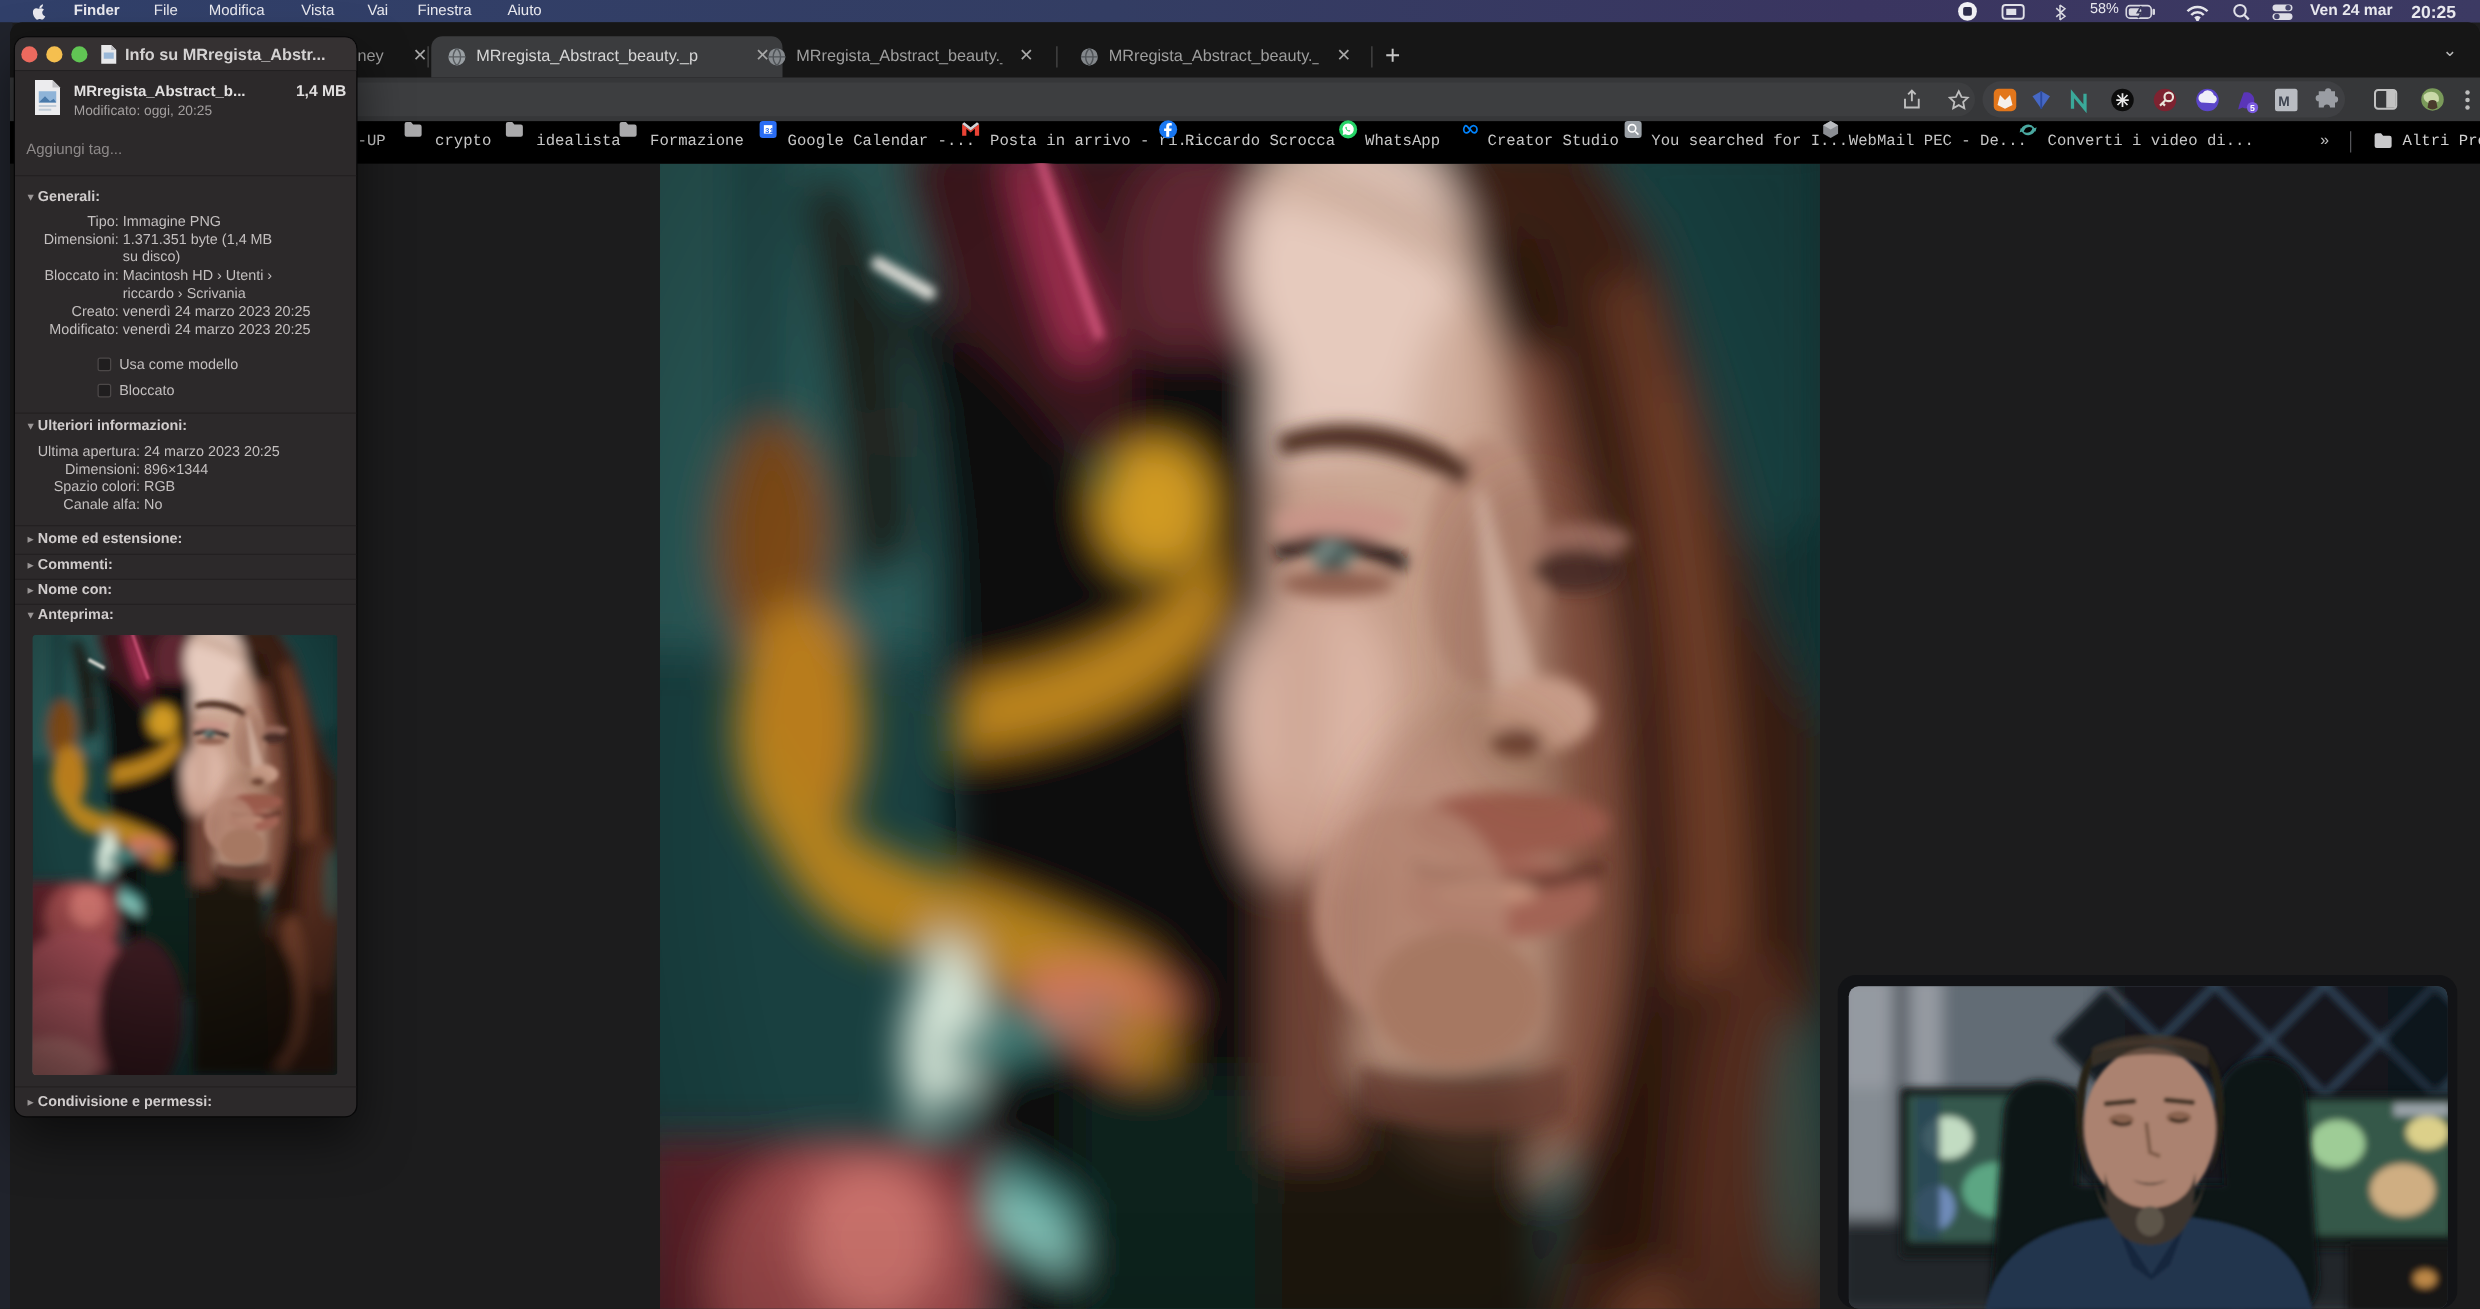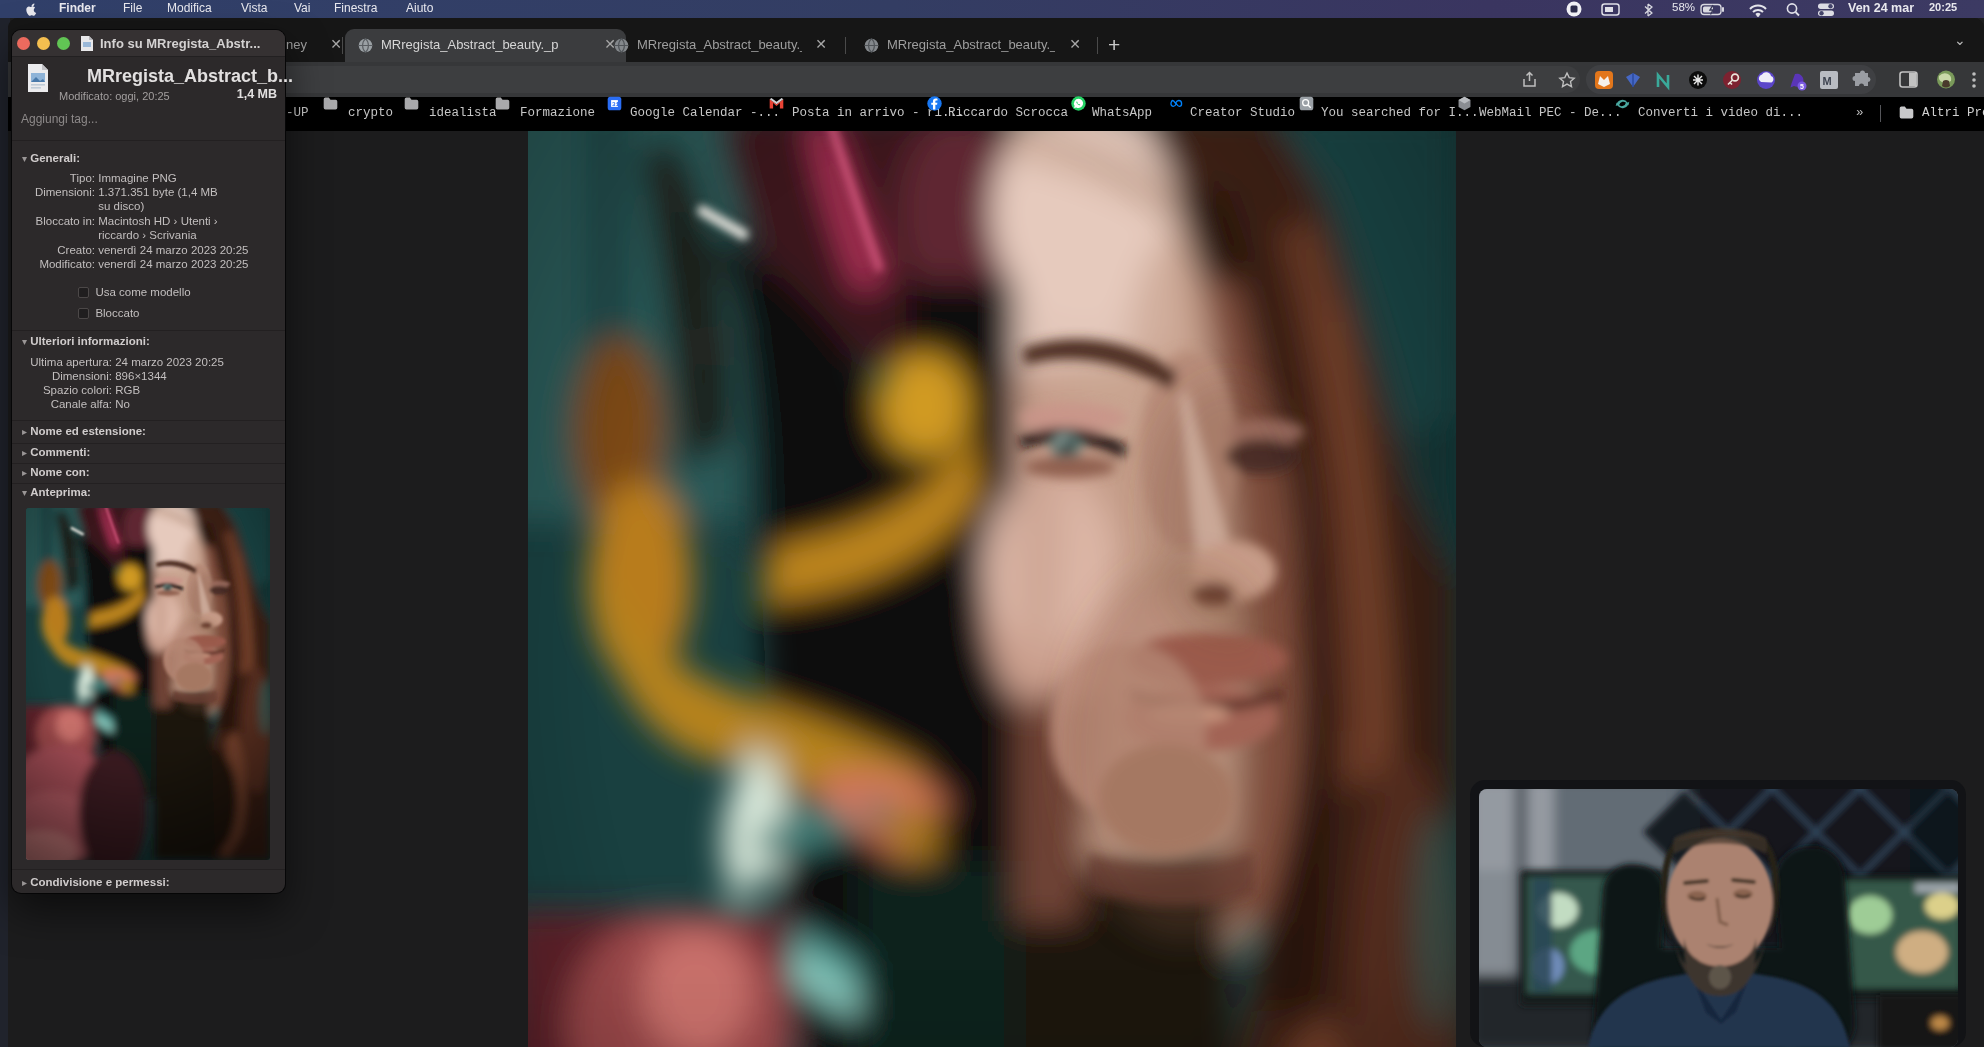--- a/index.html
+++ b/index.html
@@ -65,21 +65,21 @@
     </svg>
   <span class="mi b" style="left:59px;">Finder</span>
   <span class="mi" style="left:123px;">File</span>
   <span class="mi" style="left:167px;">Modifica</span>
   <span class="mi" style="left:241px;">Vista</span>
   <span class="mi" style="left:294px;">Vai</span>
   <span class="mi" style="left:334px;">Finestra</span>
   <span class="mi" style="left:406px;">Aiuto</span>
   <span class="mi" style="left:1672px; font-size:11.5px;">58%</span>
   <span class="mi b" style="left:1848px; font-size:12.5px;">Ven 24 mar</span>
-  <span class="mi b" style="left:1929px; font-size:11px;">20:25</span>
+  <span class="mi b" style="left:1929px; font-size:14px;">20:25</span>
   <svg class="abs" style="left:1565px;top:1px" width="270" height="16" viewBox="0 0 270 16">
     <circle cx="9" cy="8" r="7.5" fill="#f0f0f4"></circle>
       <rect x="5.5" y="4.5" width="7" height="7" rx="1.5" fill="#2c2c4a"></rect>
     <rect x="37" y="3" width="17" height="11" rx="2.5" fill="none" stroke="#e0e0e8" stroke-width="1.5"></rect>
     <rect x="40" y="6" width="8" height="5" fill="#e0e0e8"></rect>
     <path d="M83 3 L87 6 L83 9 L83 3 M83 9 L87 12 L83 15 M83 3 L83 15 M80 5.5 L87 12 M80 12.5 L87 6" stroke="#d8d8e0" stroke-width="1.2" fill="none"></path>
     <rect x="136" y="3.5" width="20" height="10" rx="3" fill="none" stroke="#d8d8e0" stroke-width="1.3"></rect>
     <rect x="157" y="6" width="2" height="5" rx="1" fill="#d8d8e0"></rect>
     <rect x="138" y="5.5" width="10" height="6" rx="1.5" fill="#d8d8e0"></rect>
     <path d="M148 4 l-3 5 h3 l-2.5 4.5" stroke="#3a3a5a" stroke-width="1.4" fill="none"></path>
@@ -497,21 +497,21 @@
 
   <svg class="abs" style="left:14px; top:33px;" width="24" height="30" viewBox="0 0 24 30">
       <path d="M2 1 h14 l6 6 v22 H2 z" fill="#ececee"></path>
       <path d="M16 1 l6 6 h-6 z" fill="#c2c2c6"></path>
       <rect x="5" y="10" width="14" height="9" fill="#8fb4d8"></rect>
       <path d="M5 19 l5-5 4 4 3-2 2 3 H5 z" fill="#4a7aaa"></path>
       <rect x="5" y="21" width="14" height="1.6" fill="#c0ccd8"></rect>
       <rect x="5" y="24" width="10" height="1.6" fill="#c0ccd8"></rect>
     </svg>
   <div class="abs" style="left:47px; top:36px; width:218px;">
-    <span style="font-weight:bold; font-size:18px; color:#e2e0e0;margin-left:28px;">MRregista_Abstract_b...</span>
+    <span style="font-weight:bold; font-size:12px; color:#e2e0e0;">MRregista_Abstract_b...</span>
     <span style="float:right; font-weight:bold; font-size:12.5px; color:#e2e0e0;">1,4 MB</span>
     <div style="font-size:11px; color:#a39f9f; margin-top:3px;">Modificato: oggi, 20:25</div>
   </div>
   <div class="irow" style="top:82px; left:9px; color:#8d8989; font-size:12px;">Aggiungi tag...</div>
   <div class="sep" style="top:110px;"></div>
 
   <div class="irow" style="top:122px; left:10px;"><span class="chev">▾</span> <span class="hd2">Generali:</span></div>
   <div class="irow" style="top:142px;"><span class="lab" style="width:83px;">Tipo:</span>&nbsp;Immagine PNG</div>
   <div class="irow" style="top:156px;"><span class="lab" style="width:83px;">Dimensioni:</span>&nbsp;1.371.351 byte (1,4 MB</div>
   <div class="irow" style="top:170px;"><span class="lab" style="width:83px;"></span>&nbsp;su disco)</div>

